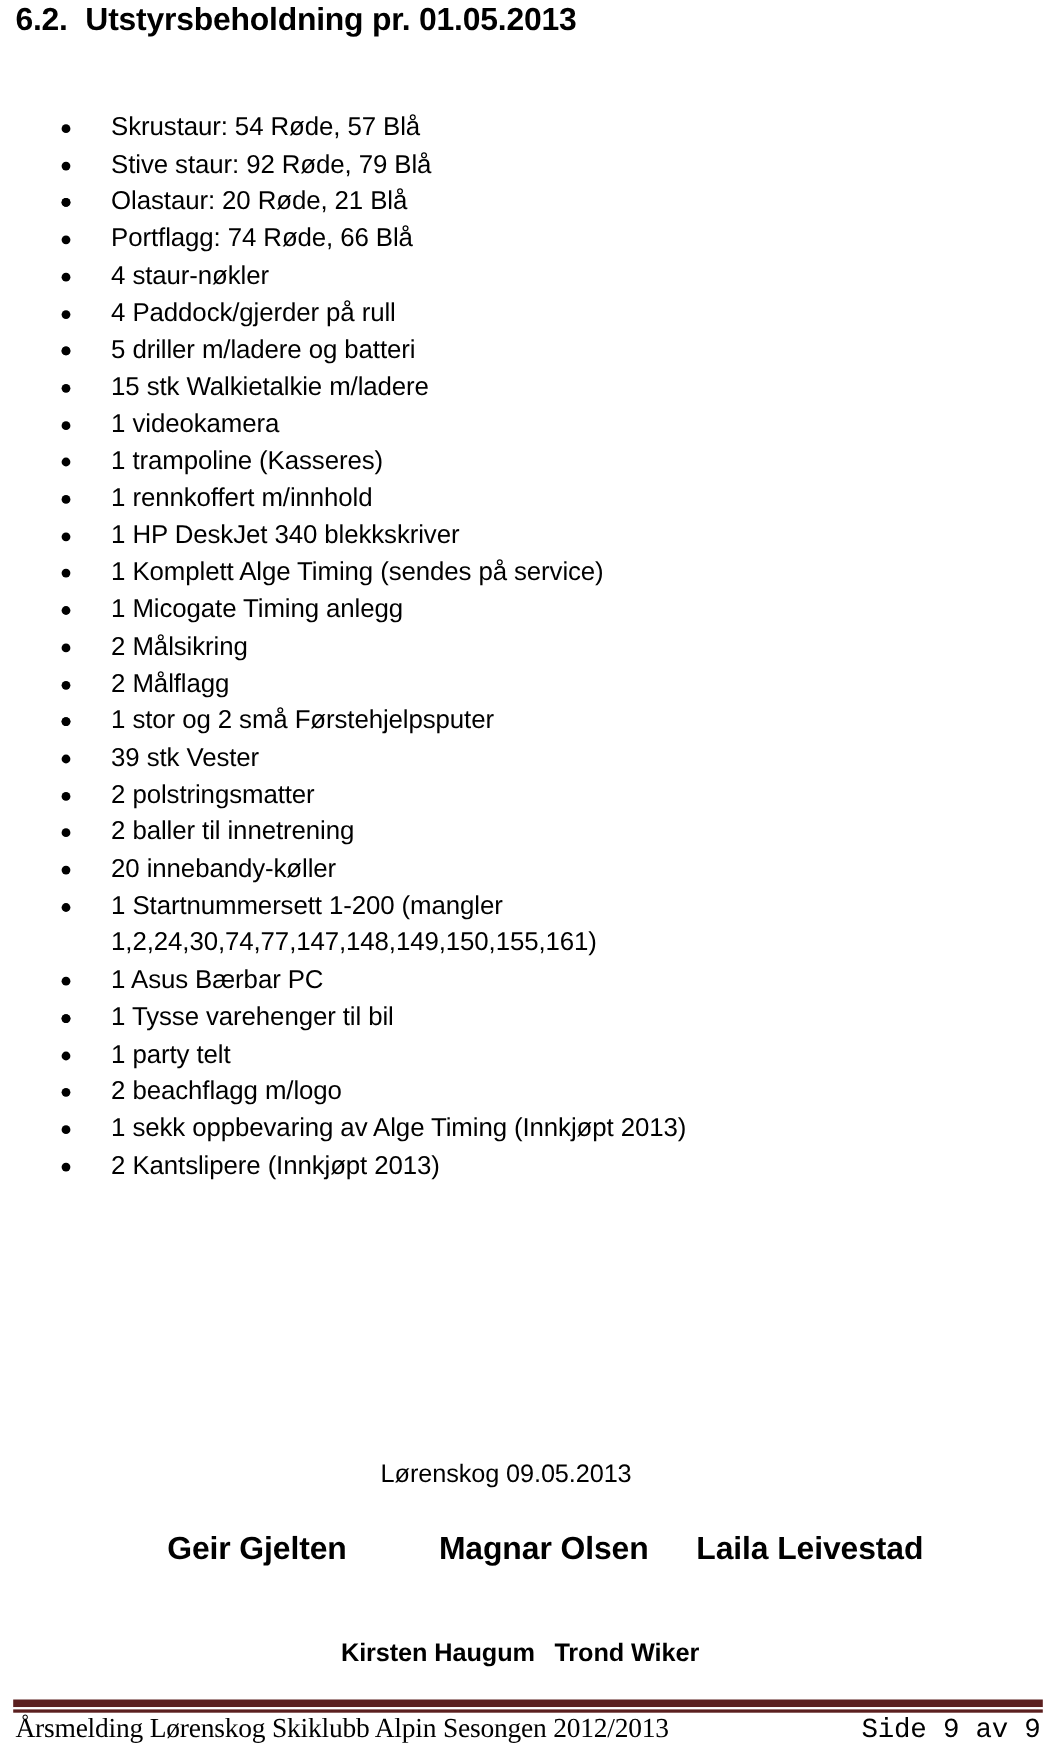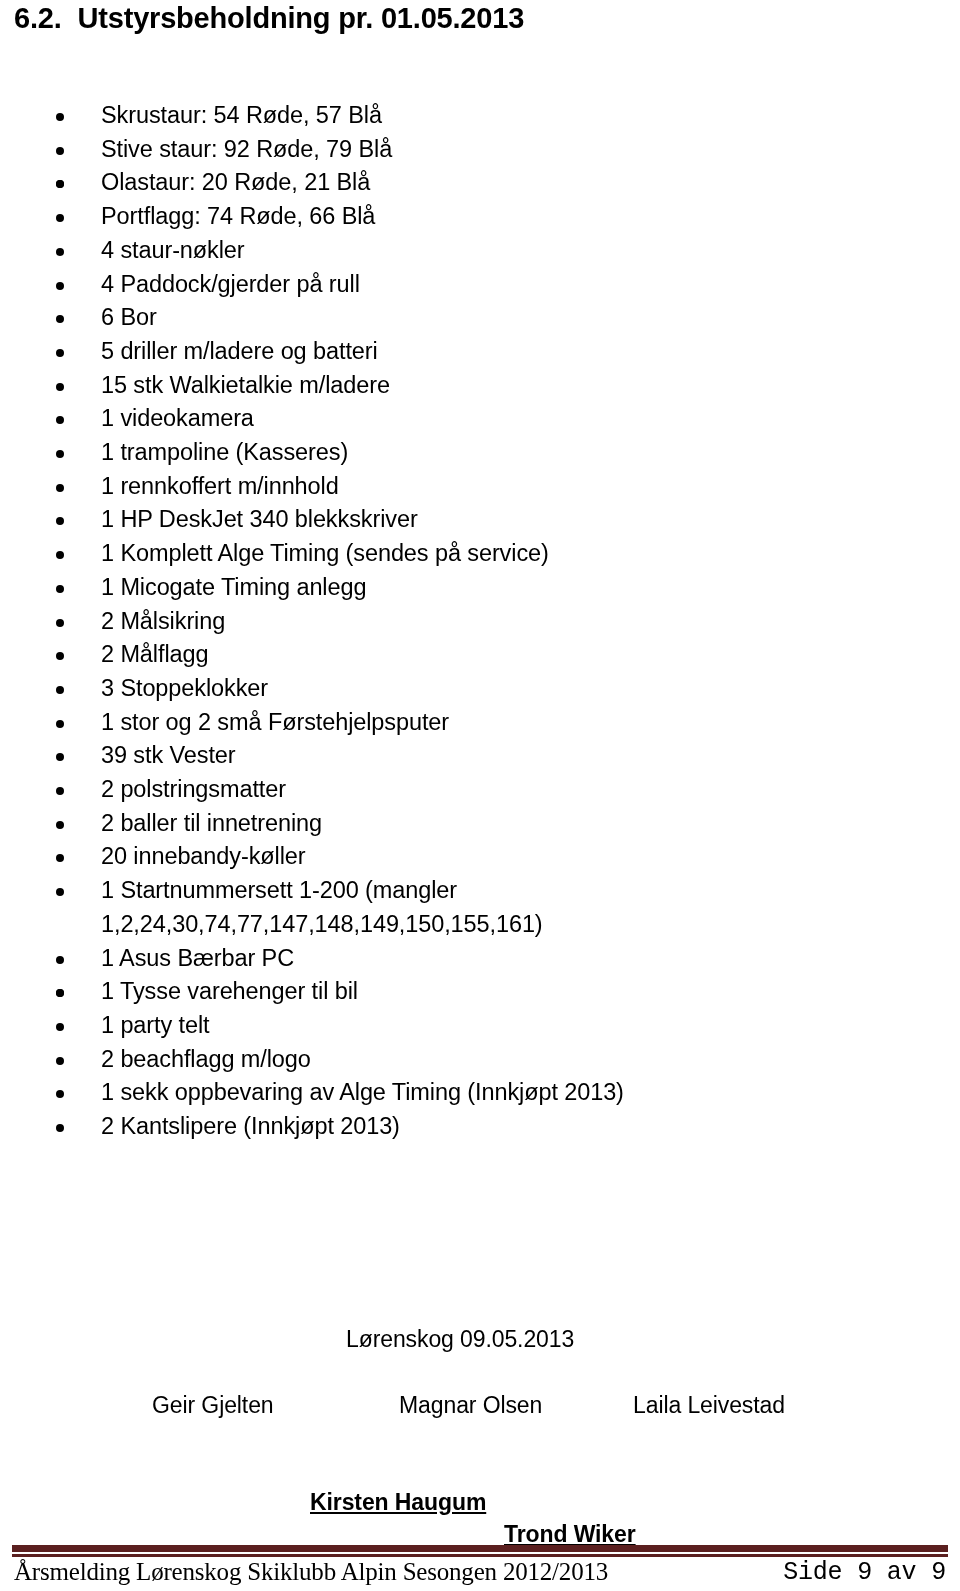--- a/index.html
+++ b/index.html
@@ -79,46 +79,45 @@
   }
   .sig-row-1 {
     position: absolute;
     top: 1392px;
     left: 0;
     width: 960px;
     height: 30px;
   }
   .sig-row-1 .name {
     position: absolute;
-    font-size: 23px;
-    font-weight: normal;
+    font-size: 29px;
+    font-weight: bold;
     white-space: nowrap;
     letter-spacing: -0.1px;
   }
   .sig-n1 { left: 152px; }
   .sig-n2 { left: 399px; }
   .sig-n3 { left: 633px; }
 
   .sig-row-2 {
     position: absolute;
     top: 1489px;
     left: 0;
     width: 960px;
     height: 30px;
   }
   .sig-row-2 .name {
     position: absolute;
     font-size: 23px;
     font-weight: bold;
     white-space: nowrap;
     letter-spacing: -0.1px;
-    text-decoration: underline;
   }
   .sig-n4 { left: 310px; }
-  .sig-n5 { left: 504px; margin-top: 32px; }
+  .sig-n5 { left: 504px; }
 
   
   .footer-rule {
     position: absolute;
     left: 12px;
     right: 12px;
     top: 1545px;
     height: 13px;
   }
   .footer-rule .bar-thick {
@@ -169,32 +168,32 @@
   </div>
 
   <ul class="equipment-list">
       <li><span class="bullet-dot"></span><span class="item-text">Skrustaur: 54 Røde, 57 Blå</span></li>
       <li><span class="bullet-dot"></span><span class="item-text">Stive staur: 92 Røde, 79 Blå</span></li>
       <li><span class="bullet-dot"></span></li>
       <li><span class="bullet-dot"></span><span class="item-text">Olastaur: 20 Røde, 21 Blå</span></li>
       <li><span class="bullet-dot"></span><span class="item-text">Portflagg: 74 Røde, 66 Blå</span></li>
       <li><span class="bullet-dot"></span><span class="item-text">4 staur-nøkler</span></li>
       <li><span class="bullet-dot"></span><span class="item-text">4 Paddock/gjerder på rull</span></li>
-      <li><span class="bullet-dot"></span><span class="item-text">6 Bor</span></li>
+      <li><span class="bullet-dot"></span></li>
       <li><span class="bullet-dot"></span><span class="item-text">5 driller m/ladere og batteri</span></li>
       <li><span class="bullet-dot"></span><span class="item-text">15 stk Walkietalkie m/ladere</span></li>
       <li><span class="bullet-dot"></span><span class="item-text">1 videokamera</span></li>
       <li><span class="bullet-dot"></span><span class="item-text">1 trampoline (Kasseres)</span></li>
       <li><span class="bullet-dot"></span><span class="item-text">1 rennkoffert m/innhold</span></li>
       <li><span class="bullet-dot"></span><span class="item-text">1 HP DeskJet 340 blekkskriver</span></li>
       <li><span class="bullet-dot"></span><span class="item-text">1 Komplett Alge Timing (sendes på service)</span></li>
       <li><span class="bullet-dot"></span><span class="item-text">1 Micogate Timing anlegg</span></li>
       <li><span class="bullet-dot"></span><span class="item-text">2 Målsikring</span></li>
       <li><span class="bullet-dot"></span><span class="item-text">2 Målflagg</span></li>
-      <li><span class="bullet-dot"></span><span class="item-text">3 Stoppeklokker</span></li>
+      <li><span class="bullet-dot"></span></li>
       <li><span class="bullet-dot"></span><span class="item-text">1 stor og 2 små Førstehjelpsputer</span></li>
       <li><span class="bullet-dot"></span><span class="item-text">39 stk Vester</span></li>
       <li><span class="bullet-dot"></span><span class="item-text">2 polstringsmatter</span></li>
       <li><span class="bullet-dot"></span><span class="item-text">2 baller til innetrening</span></li>
       <li><span class="bullet-dot"></span><span class="item-text">20 innebandy-køller</span></li>
       <li><span class="bullet-dot"></span><span class="item-text">1 Startnummersett 1-200 (mangler
 1,2,24,30,74,77,147,148,149,150,155,161)</span></li>
       <li><span class="bullet-dot"></span><span class="item-text">1 Asus Bærbar PC</span></li>
       <li><span class="bullet-dot"></span></li>
       <li><span class="bullet-dot"></span><span class="item-text">1 Tysse varehenger til bil</span></li>

